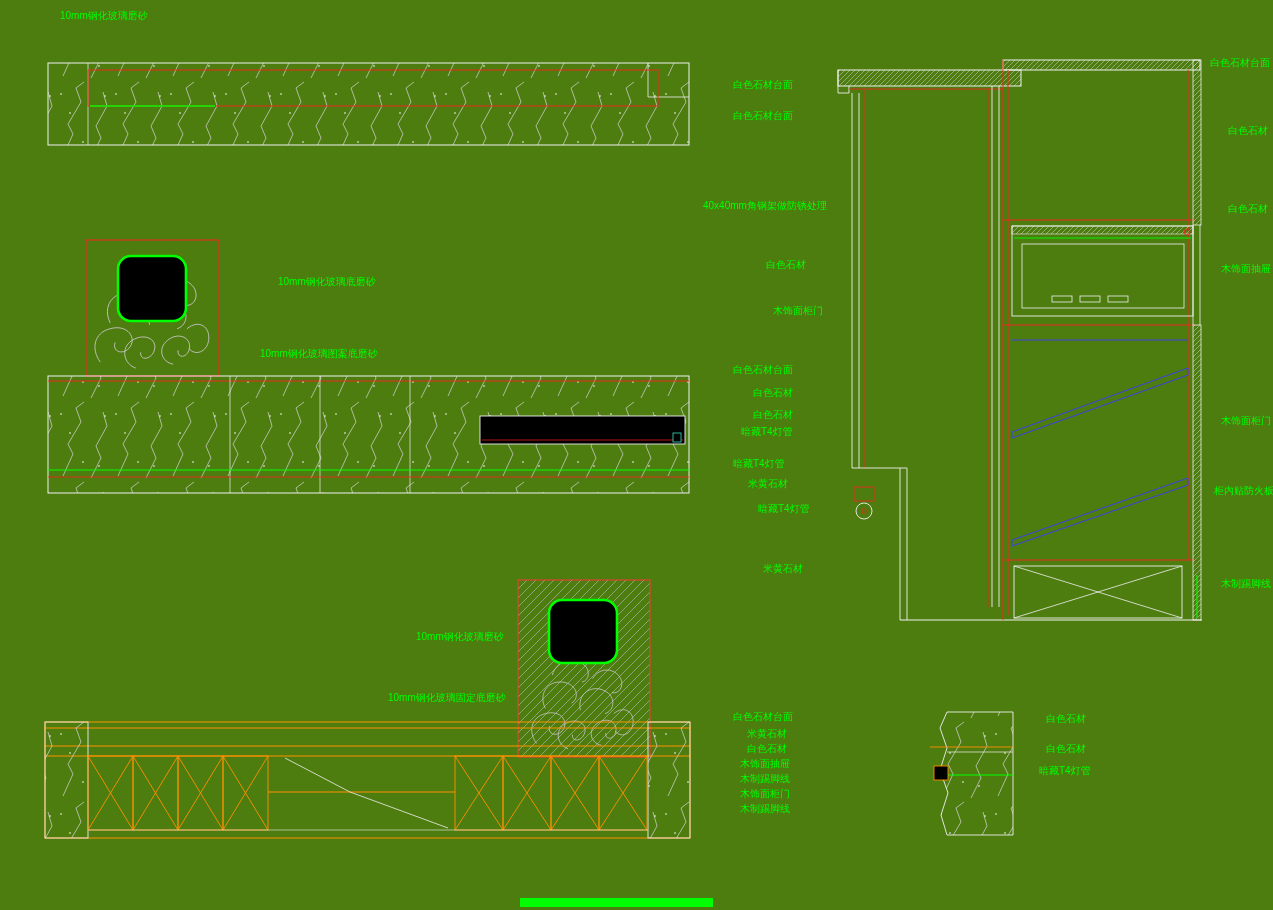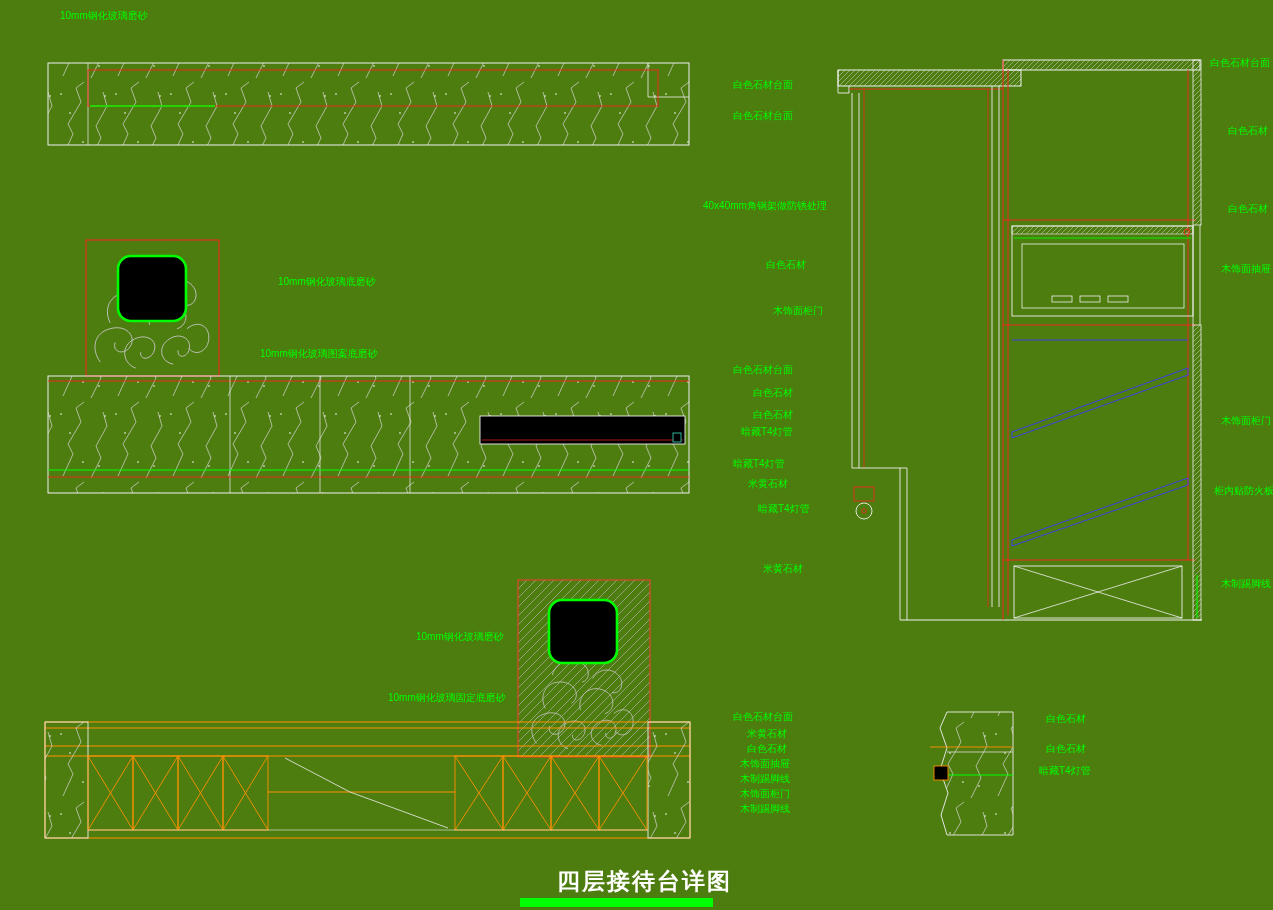--- a/index.html
+++ b/index.html
@@ -214,16 +214,15 @@
 <div class="lbl" style="left:1228px;top:203px">白色石材</div>
 <div class="lbl" style="left:1221px;top:263px">木饰面抽屉</div>
 <div class="lbl" style="left:1221px;top:415px">木饰面柜门</div>
 <div class="lbl" style="left:1214px;top:485px">柜内贴防火板</div>
 <div class="lbl" style="left:1221px;top:578px">木制踢脚线</div>
 
 <div class="lbl" style="left:1046px;top:713px">白色石材</div>
 <div class="lbl" style="left:1046px;top:743px">白色石材</div>
 <div class="lbl" style="left:1039px;top:765px">暗藏T4灯管</div>
 
-<div class="title" style="left:557px;top:866px">四层接待台详图</div>
 <div class="titlebar" style="left:520px;top:898px;width:193px;height:9px"></div>
 
 </div>
 
 </body></html>

